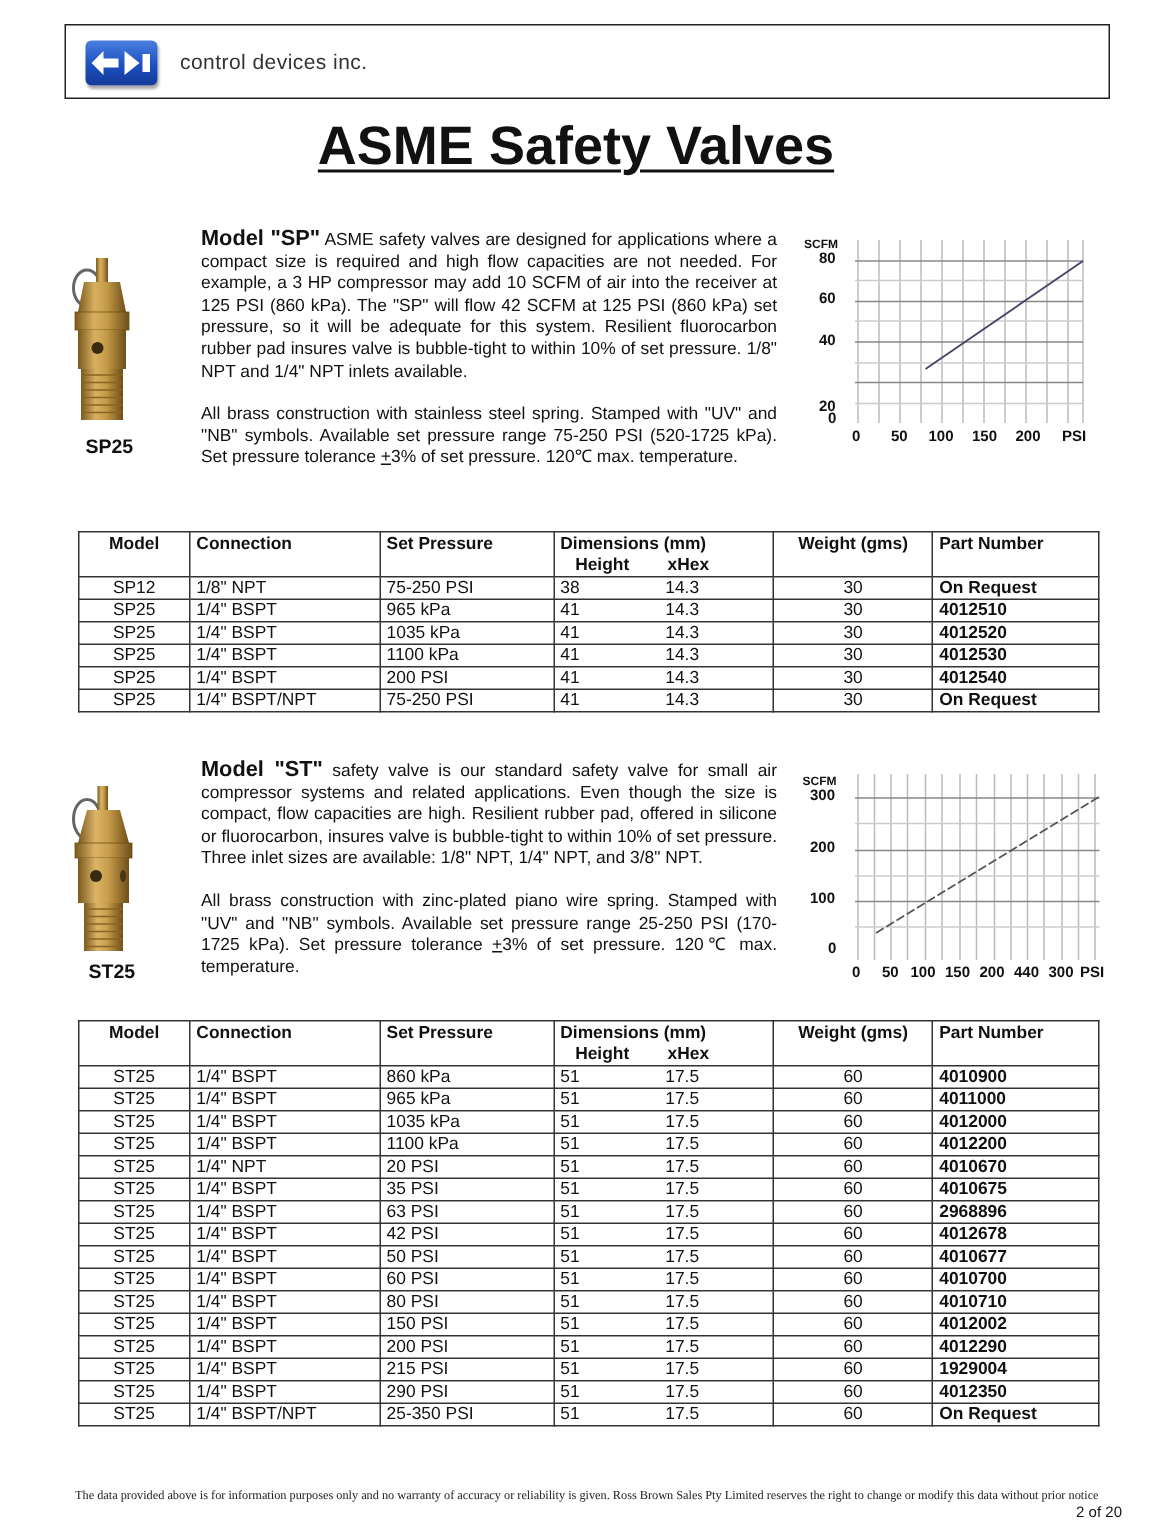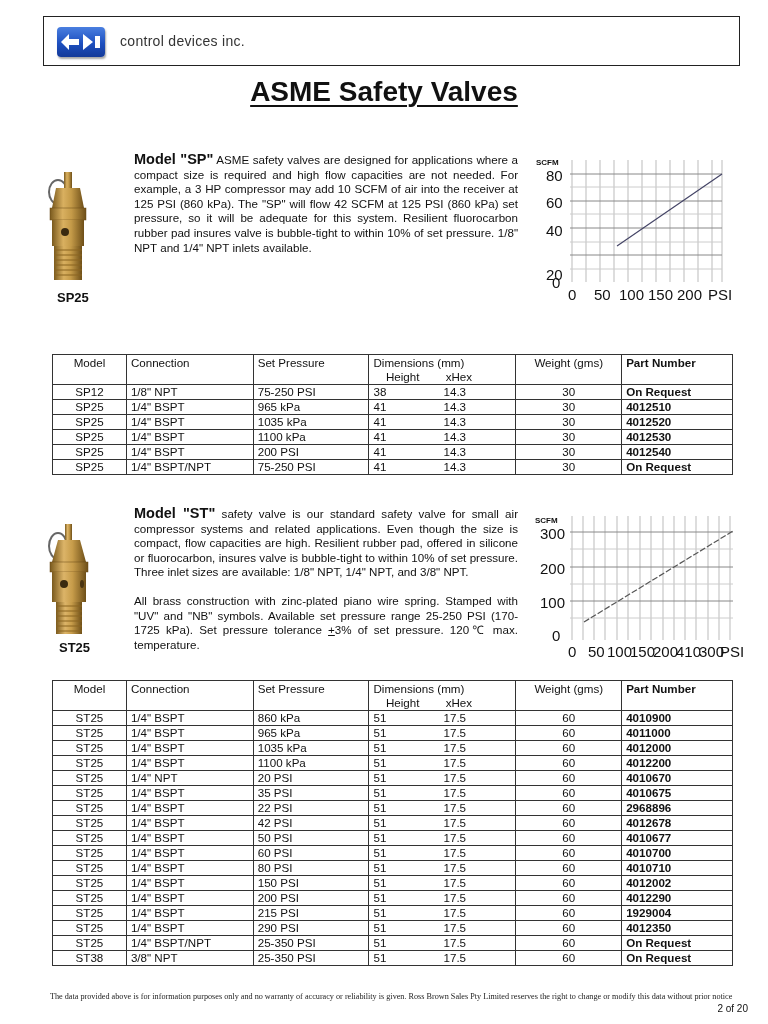--- a/index.html
+++ b/index.html
@@ -5,42 +5,42 @@
   * { box-sizing: border-box; margin: 0; padding: 0; }
   html, body { width: 768px; height: 1024px; background: #ffffff; overflow: hidden; }
   body { position: relative; font-family: "Liberation Sans", sans-serif; color: #111; }
 
   .header-box { position: absolute; left: 43px; top: 16px; width: 697px; height: 50px; border: 1.5px solid #222; background: #fff; }
   .logo-mark { position: absolute; left: 13px; top: 10px; width: 48px; height: 30px; border-radius: 4px;
     background: linear-gradient(180deg, #4a7fe0 0%, #1d4fbf 55%, #143a99 100%); box-shadow: 1px 2px 2px rgba(0,0,0,0.35); }
   .logo-mark svg { position: absolute; left: 0; top: 0; }
   .logo-text { position: absolute; left: 76px; top: 16px; font-size: 14px; color: #333; letter-spacing: 0.3px; }
 
-  .page-title { position: absolute; left: 0; width: 768px; top: 76px; text-align: center; font-size: 28px; font-weight: bold;
+  .page-title { position: absolute; left: 0; width: 768px; top: 76px; text-align: center; font-size: 36px; font-weight: bold;
     text-decoration: underline; text-decoration-thickness: 2px; text-underline-offset: 4px; }
 
   .valve-img { position: absolute; }
   .valve-caption { position: absolute; font-size: 13px; font-weight: bold; }
 
   .desc { position: absolute; left: 134px; width: 384px; font-size: 11.6px; line-height: 14.6px; text-align: justify; }
   .desc .model-label { font-size: 14.5px; font-weight: bold; }
   .desc p + p { margin-top: 14px; }
   .u { text-decoration: underline; }
 
   .chart { position: absolute; }
   .chart .ylab-title { position: absolute; font-size: 8px; font-weight: bold; }
-  .chart .tick { position: absolute; font-size: 15px; font-weight: normal; }
+  .chart .tick { position: absolute; font-size: 10px; font-weight: bold; }
 
   table.spec { position: absolute; left: 52px; width: 681px; border-collapse: collapse; font-size: 11.6px; }
   table.spec td, table.spec th { border: 1px solid #333; padding: 0 4px; height: 14.6px; line-height: 14px; font-weight: normal; vertical-align: top; }
   table.spec th { text-align: left; padding-top: 1px; }
   table.spec th.c-model, table.spec td.c-model { text-align: center; }
   table.spec td.c-weight, table.spec th.c-weight { text-align: center; }
   table.spec th.c-part, table.spec td.c-part { font-weight: bold; }
-  table.spec tr.hdr th { height: 29px; }
+  table.spec tr.hdr th { height: 29px; font-weight: bold; }
   .dim-row { display: flex; }
   .dim-h { width: 70px; }
   .sub { display: flex; gap: 0; text-align: right; }
   .sub span { display: inline-block; }
 
   .footer-note { position: absolute; left: 50px; top: 992px; width: 700px; font-family: "Liberation Serif", serif; font-size: 8.2px; line-height: 10px; color: #222; }
   .page-num { position: absolute; right: 20px; top: 1003px; font-size: 10px; }
 </style>
 </head>
 <body>
@@ -80,20 +80,21 @@
       <line x1="16" y1="90" x2="44" y2="90"></line>
       <line x1="16" y1="95" x2="44" y2="95"></line>
       <line x1="16" y1="100" x2="44" y2="100"></line>
       <line x1="16" y1="105" x2="44" y2="105"></line>
     </g>
 </svg>
 <div class="valve-caption" style="left:57px; top:290px;">SP25</div>
 
 <div class="desc" style="top:152px;">
   <p><span class="model-label">Model "SP"</span><span> ASME safety valves are designed for applications where a compact size is required and high flow capacities are not needed. For example, a 3 HP compressor may add 10 SCFM of air into the receiver at 125 PSI (860 kPa). The "SP" will flow 42 SCFM at 125 PSI (860 kPa) set pressure, so it will be adequate for this system. Resilient fluorocarbon rubber pad insures valve is bubble-tight to within 10% of set pressure. 1/8" NPT and 1/4" NPT inlets available.</span></p>
+  <p><span>All brass construction with stainless steel spring. Stamped with "UV" and "NB" symbols. Available set pressure range 75-250 PSI (520-1725 kPa). Set pressure tolerance </span><span class="u">+</span><span>3% of set pressure. 120℃ max. temperature.</span></p>
 </div>
 
 <div class="chart" style="left:530px; top:152px; width:210px; height:150px;">
   <div class="ylab-title" style="left:6px; top:6px;">SCFM</div>
   <div class="tick" style="left:16px; top:15px;">80</div>
   <div class="tick" style="left:16px; top:42px;">60</div>
   <div class="tick" style="left:16px; top:70px;">40</div>
   <div class="tick" style="left:16px; top:114px;">20</div>
   <div class="tick" style="left:22px; top:122px;">0</div>
   <svg style="position:absolute; left:0; top:0;" width="210" height="135" viewBox="0 0 210 135">
@@ -308,21 +309,21 @@
         <line x1="40" y1="76" x2="203" y2="76"></line>
         <line x1="40" y1="110" x2="203" y2="110"></line>
     </g>
     <line x1="54" y1="114" x2="203" y2="23" stroke="#555" stroke-width="1.2" stroke-dasharray="6,2"></line>
   </svg>
   <div class="tick" style="left:38px; top:135px;">0</div>
   <div class="tick" style="left:58px; top:135px;">50</div>
   <div class="tick" style="left:77px; top:135px;">100</div>
   <div class="tick" style="left:100px; top:135px;">150</div>
   <div class="tick" style="left:123px; top:135px;">200</div>
-  <div class="tick" style="left:146px; top:135px;">410</div>
+  <div class="tick" style="left:146px; top:135px;">440</div>
   <div class="tick" style="left:169px; top:135px;">300</div>
   <div class="tick" style="left:190px; top:135px;">PSI</div>
 </div>
 
 <table class="spec" style="top:680px;">
   <colgroup>
       <col style="width:74px">
       <col style="width:127px">
       <col style="width:116px">
       <col style="width:147px">
@@ -421,21 +422,21 @@
             <span class="dim-h">51</span>
             <span>17.5</span>
           </div>
         </td>
         <td class="c-weight">60</td>
         <td class="c-part">4010675</td>
       </tr>
       <tr>
         <td class="c-model">ST25</td>
         <td>1/4" BSPT</td>
-        <td>22 PSI</td>
+        <td>63 PSI</td>
         <td>
           <div class="dim-row">
             <span class="dim-h">51</span>
             <span>17.5</span>
           </div>
         </td>
         <td class="c-weight">60</td>
         <td class="c-part">2968896</td>
       </tr>
       <tr>
@@ -548,30 +549,17 @@
         <td>25-350 PSI</td>
         <td>
           <div class="dim-row">
             <span class="dim-h">51</span>
             <span>17.5</span>
           </div>
         </td>
         <td class="c-weight">60</td>
         <td class="c-part">On Request</td>
       </tr>
-      <tr>
-        <td class="c-model">ST38</td>
-        <td>3/8" NPT</td>
-        <td>25-350 PSI</td>
-        <td>
-          <div class="dim-row">
-            <span class="dim-h">51</span>
-            <span>17.5</span>
-          </div>
-        </td>
-        <td class="c-weight">60</td>
-        <td class="c-part">On Request</td>
-      </tr>
     </tbody>
 </table>
 
 <div class="footer-note">The data provided above is for information purposes only and no warranty of accuracy or reliability is given.  Ross Brown Sales Pty Limited reserves the right to change or modify this data without prior notice</div>
 <div class="page-num">2 of 20</div>
 
 </body></html>

